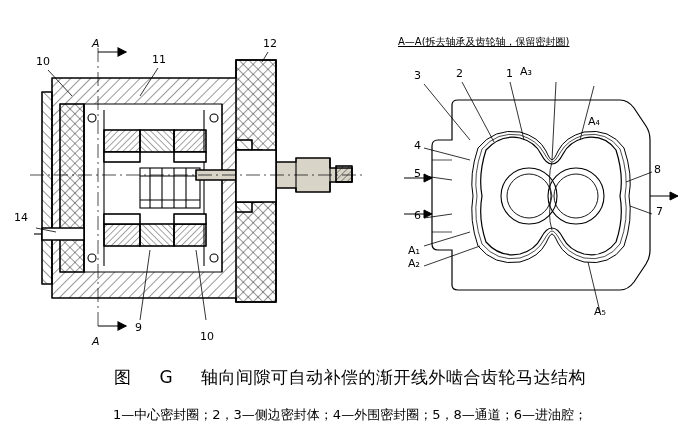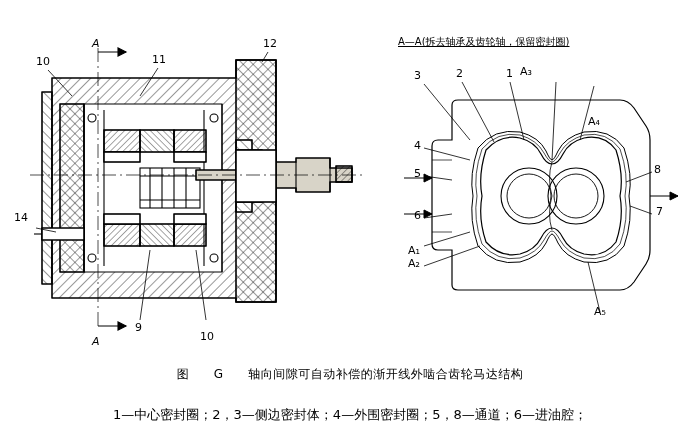--- a/index.html
+++ b/index.html
@@ -7,21 +7,21 @@
     width:700px;height:447px;background:#ffffff;
     font-family:"DejaVu Sans","Liberation Sans",sans-serif;
     color:#000;overflow:hidden;position:relative;
   }
   .page{position:relative;width:700px;height:447px;}
   .fig-area{position:absolute;left:0;top:0;width:700px;height:350px;}
   svg{display:block;}
   .lbl{position:absolute;font-size:11px;line-height:11px;color:#000;white-space:nowrap;}
   .lbl.ital{font-style:italic;}
   .caption{position:absolute;left:0;width:700px;text-align:center;font-size:12px;}
-  .cap-title{top:366px;font-size:12px;letter-spacing:0.5px;}
+  .cap-title{top:366px;font-size:17px;letter-spacing:0.5px;}
   .cap-l1{top:406px;font-size:13px;}
   .cap-l2{top:410px;font-size:11.5px;}
   .sec-title{position:absolute;left:398px;top:35px;font-size:10px;white-space:nowrap;text-decoration:underline;}
   .gapsp{display:inline-block;width:16px;}
 </style>
 </head>
 <body>
 
 <div class="page">
 

